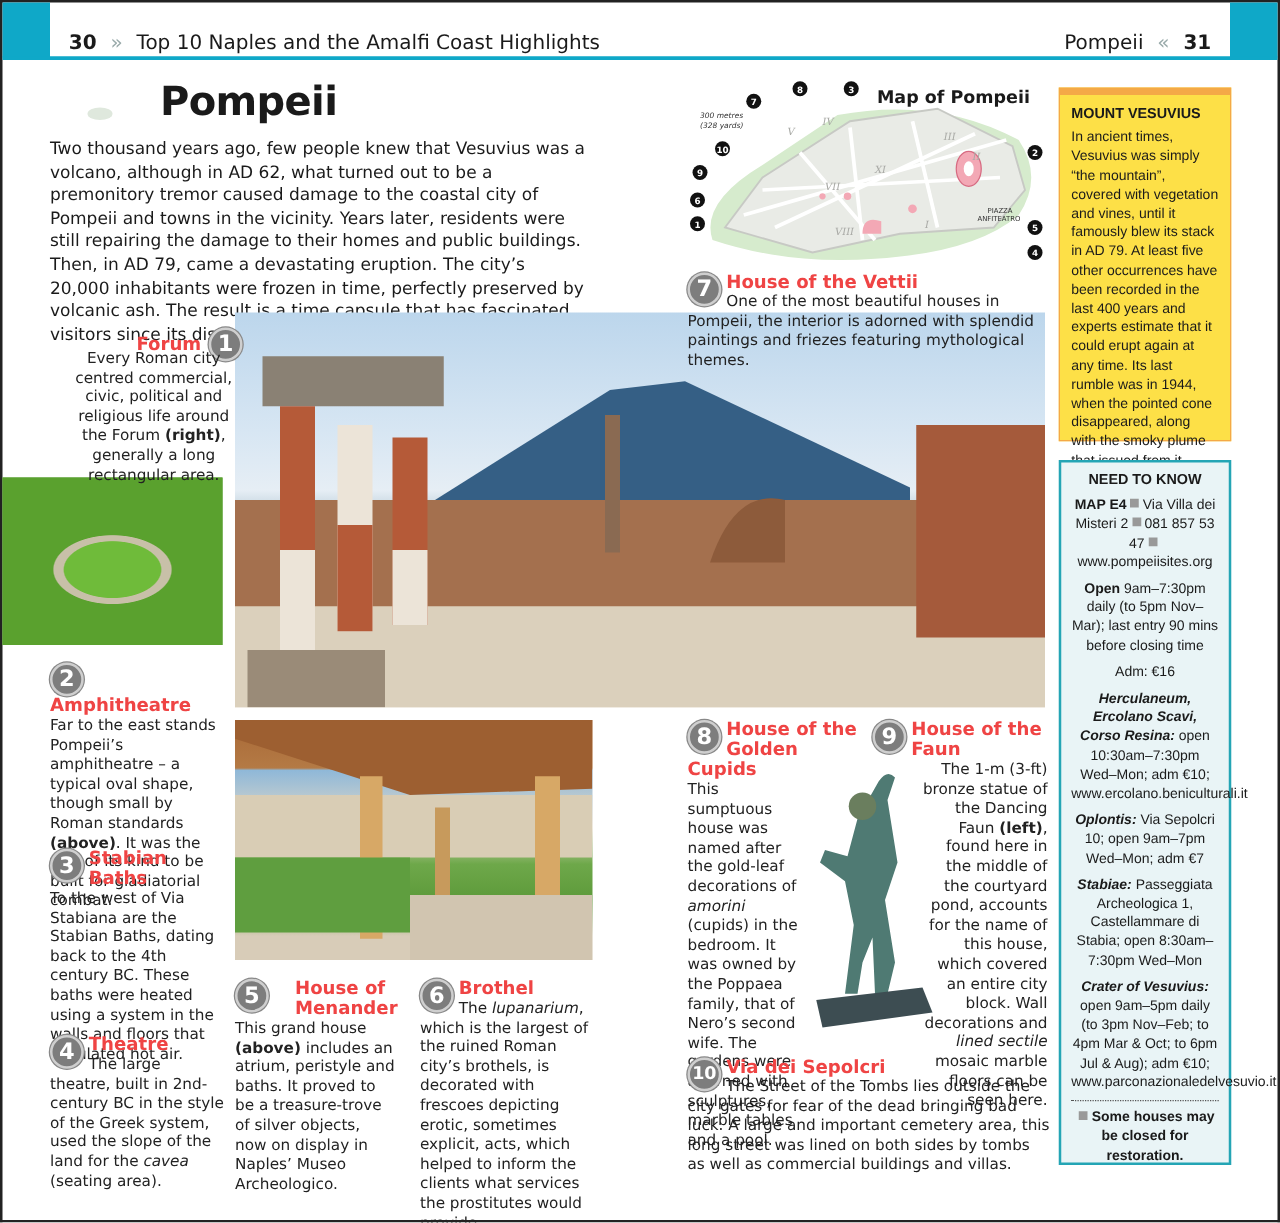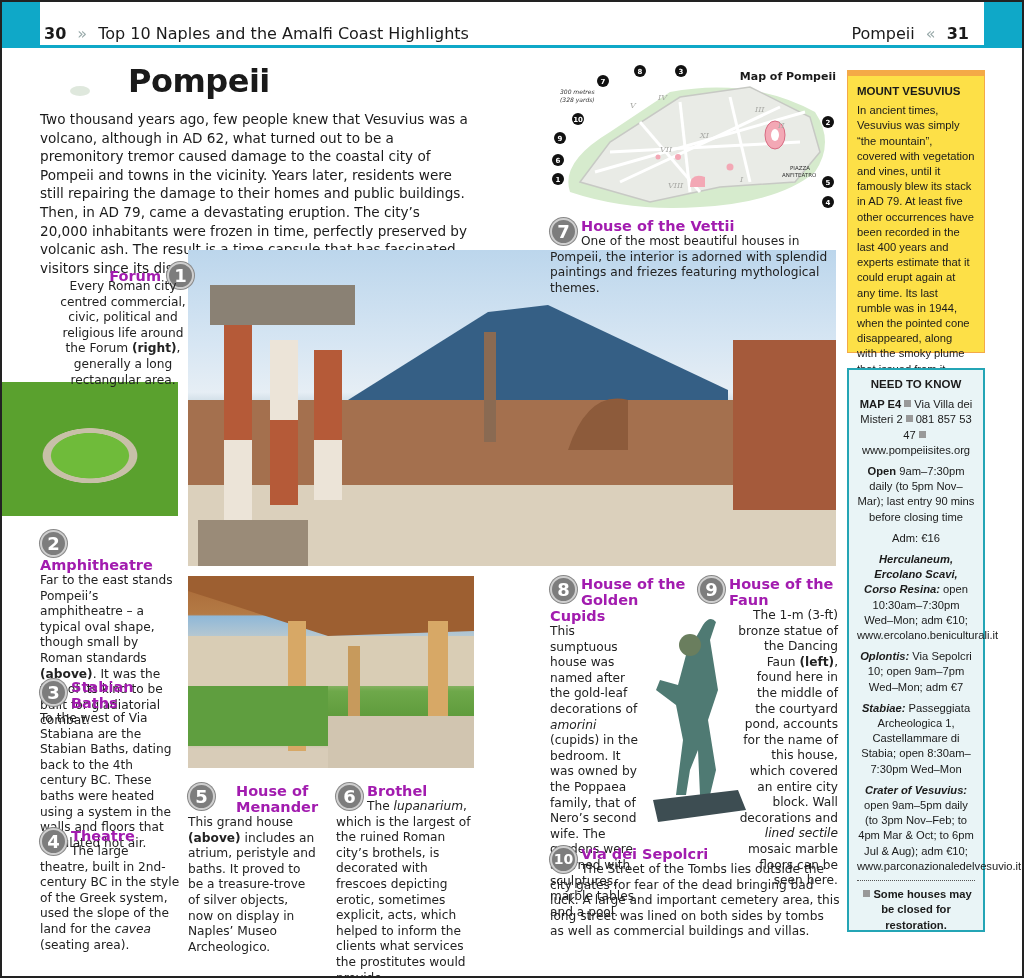--- a/index.html
+++ b/index.html
@@ -8,50 +8,50 @@
 
   .frame-left { position: absolute; left: 0; top: 0; width: 2px; height: 978px; background: #222; }
   .frame-right { position: absolute; right: 0; top: 0; width: 2px; height: 978px; background: #222; }
   .frame-top { position: absolute; left: 0; top: 0; width: 1024px; height: 2px; background: #222; }
   .frame-bottom { position: absolute; left: 0; bottom: 0; width: 1024px; height: 2px; background: #222; }
 
   
   .hdr-tab-left { position: absolute; left: 2px; top: 2px; width: 38px; height: 44px; background: #0fa8c8; }
   .hdr-tab-right { position: absolute; right: 2px; top: 2px; width: 38px; height: 44px; background: #0fa8c8; }
   .hdr-line { position: absolute; left: 2px; top: 45px; width: 1020px; height: 3px; background: #0fa8c8; }
-  .hdr-left { position: absolute; left: 44px; top: 24px; font-size: 16px; font-family: "DejaVu Sans", sans-serif; }
+  .hdr-left { position: absolute; left: 55px; top: 24px; font-size: 16px; font-family: "DejaVu Sans", sans-serif; }
   .hdr-right { position: absolute; right: 55px; top: 24px; font-size: 16px; text-align: right; }
   .hdr-num { font-weight: bold; }
   .hdr-arrows { color: #9aa; margin: 0 6px; }
 
   
   .title-icon { position: absolute; left: 70px; top: 86px; width: 20px; height: 10px; background: #dfe8dd; border-radius: 50%; }
   .page-title { position: absolute; left: 128px; top: 62px; font-size: 32px; font-weight: bold; font-family: "DejaVu Sans", sans-serif; letter-spacing: -0.5px; }
   .intro { position: absolute; left: 40px; top: 110px; width: 430px; font-size: 13.6px; line-height: 18.6px; }
 
   
   .num { display: inline-flex; align-items: center; justify-content: center; width: 27px; height: 27px; border-radius: 50%; background: #7d7d7d; color: #fff; font-weight: bold; font-size: 18px; border: 2px solid #cfcfcf; box-shadow: 0 0 0 1px #888; }
   .num.small { font-size: 14px; }
 
   .entry { position: absolute; font-size: 12.2px; line-height: 15.6px; color: #222; }
-  .entry h3 { font-size: 14.5px; font-weight: bold; line-height: 16px; color: #a21caf; }
+  .entry h3 { font-size: 14.5px; font-weight: bold; line-height: 16px; color: #ef4444; }
   .entry b { font-weight: bold; }
 
   
   .img { position: absolute; overflow: hidden; }
   .img-forum { left: 188px; top: 250px; width: 648px; height: 316px;
     background: linear-gradient(180deg, #bcd6ec 0%, #d7e6f3 30%, #e6eef5 45%, #9fb9c7 55%, #c7a98b 68%, #d9cdb8 85%, #e8dfcf 100%); }
   .img-amph { left: 2px; top: 382px; width: 176px; height: 134px;
     background: radial-gradient(ellipse 55px 32px at 50% 55%, #6fbb3a 0%, #6fbb3a 70%, #c8c0a8 72%, #c8c0a8 85%, #5aa12e 87%), #4e9a2a; }
   .img-menander { left: 188px; top: 576px; width: 286px; height: 192px;
     background: linear-gradient(180deg, #a86836 0%, #b47a45 20%, #8fb8d8 21%, #e8dcc8 45%, #6ea84a 60%, #5d9a3a 75%, #d8ccb8 90%); }
   .img-faun { left: 648px; top: 610px; width: 100px; height: 220px; }
   .img-map { left: 550px; top: 62px; width: 290px; height: 150px; }
 
-  .mapcap { position: absolute; right: 4px; top: 8px; font-size: 11px; font-weight: bold; }
+  .mapcap { position: absolute; right: 16px; top: 8px; font-size: 14px; font-weight: bold; }
 
   
   .box-vesuvius { position: absolute; left: 847px; top: 70px; width: 138px; height: 283px; background: #fde047; border: 1px solid #f4a947; border-top: 6px solid #f4a947; padding: 8px 9px; font-size: 11.2px; line-height: 15.2px; font-family: "Liberation Sans", sans-serif; }
   .box-vesuvius h4 { font-size: 11.5px; font-weight: bold; margin-bottom: 4px; }
   .box-know { position: absolute; left: 847px; top: 368px; width: 138px; height: 564px; background: #e9f4f6; border: 2px solid #24a5b5; padding: 7px 8px; font-size: 11.2px; line-height: 15.2px; font-family: "Liberation Sans", sans-serif; text-align: center; }
   .box-know h4 { font-size: 11.5px; font-weight: bold; margin-bottom: 5px; }
   .box-know p { margin-bottom: 6px; }
   .box-know .sq { display: inline-block; width: 7px; height: 7px; background: #999; margin: 0 3px 1px 3px; }
   .box-know .dotted { border-top: 1px dotted #555; margin: 6px 0 6px 0; }
   .box-know .bold { font-weight: bold; }

